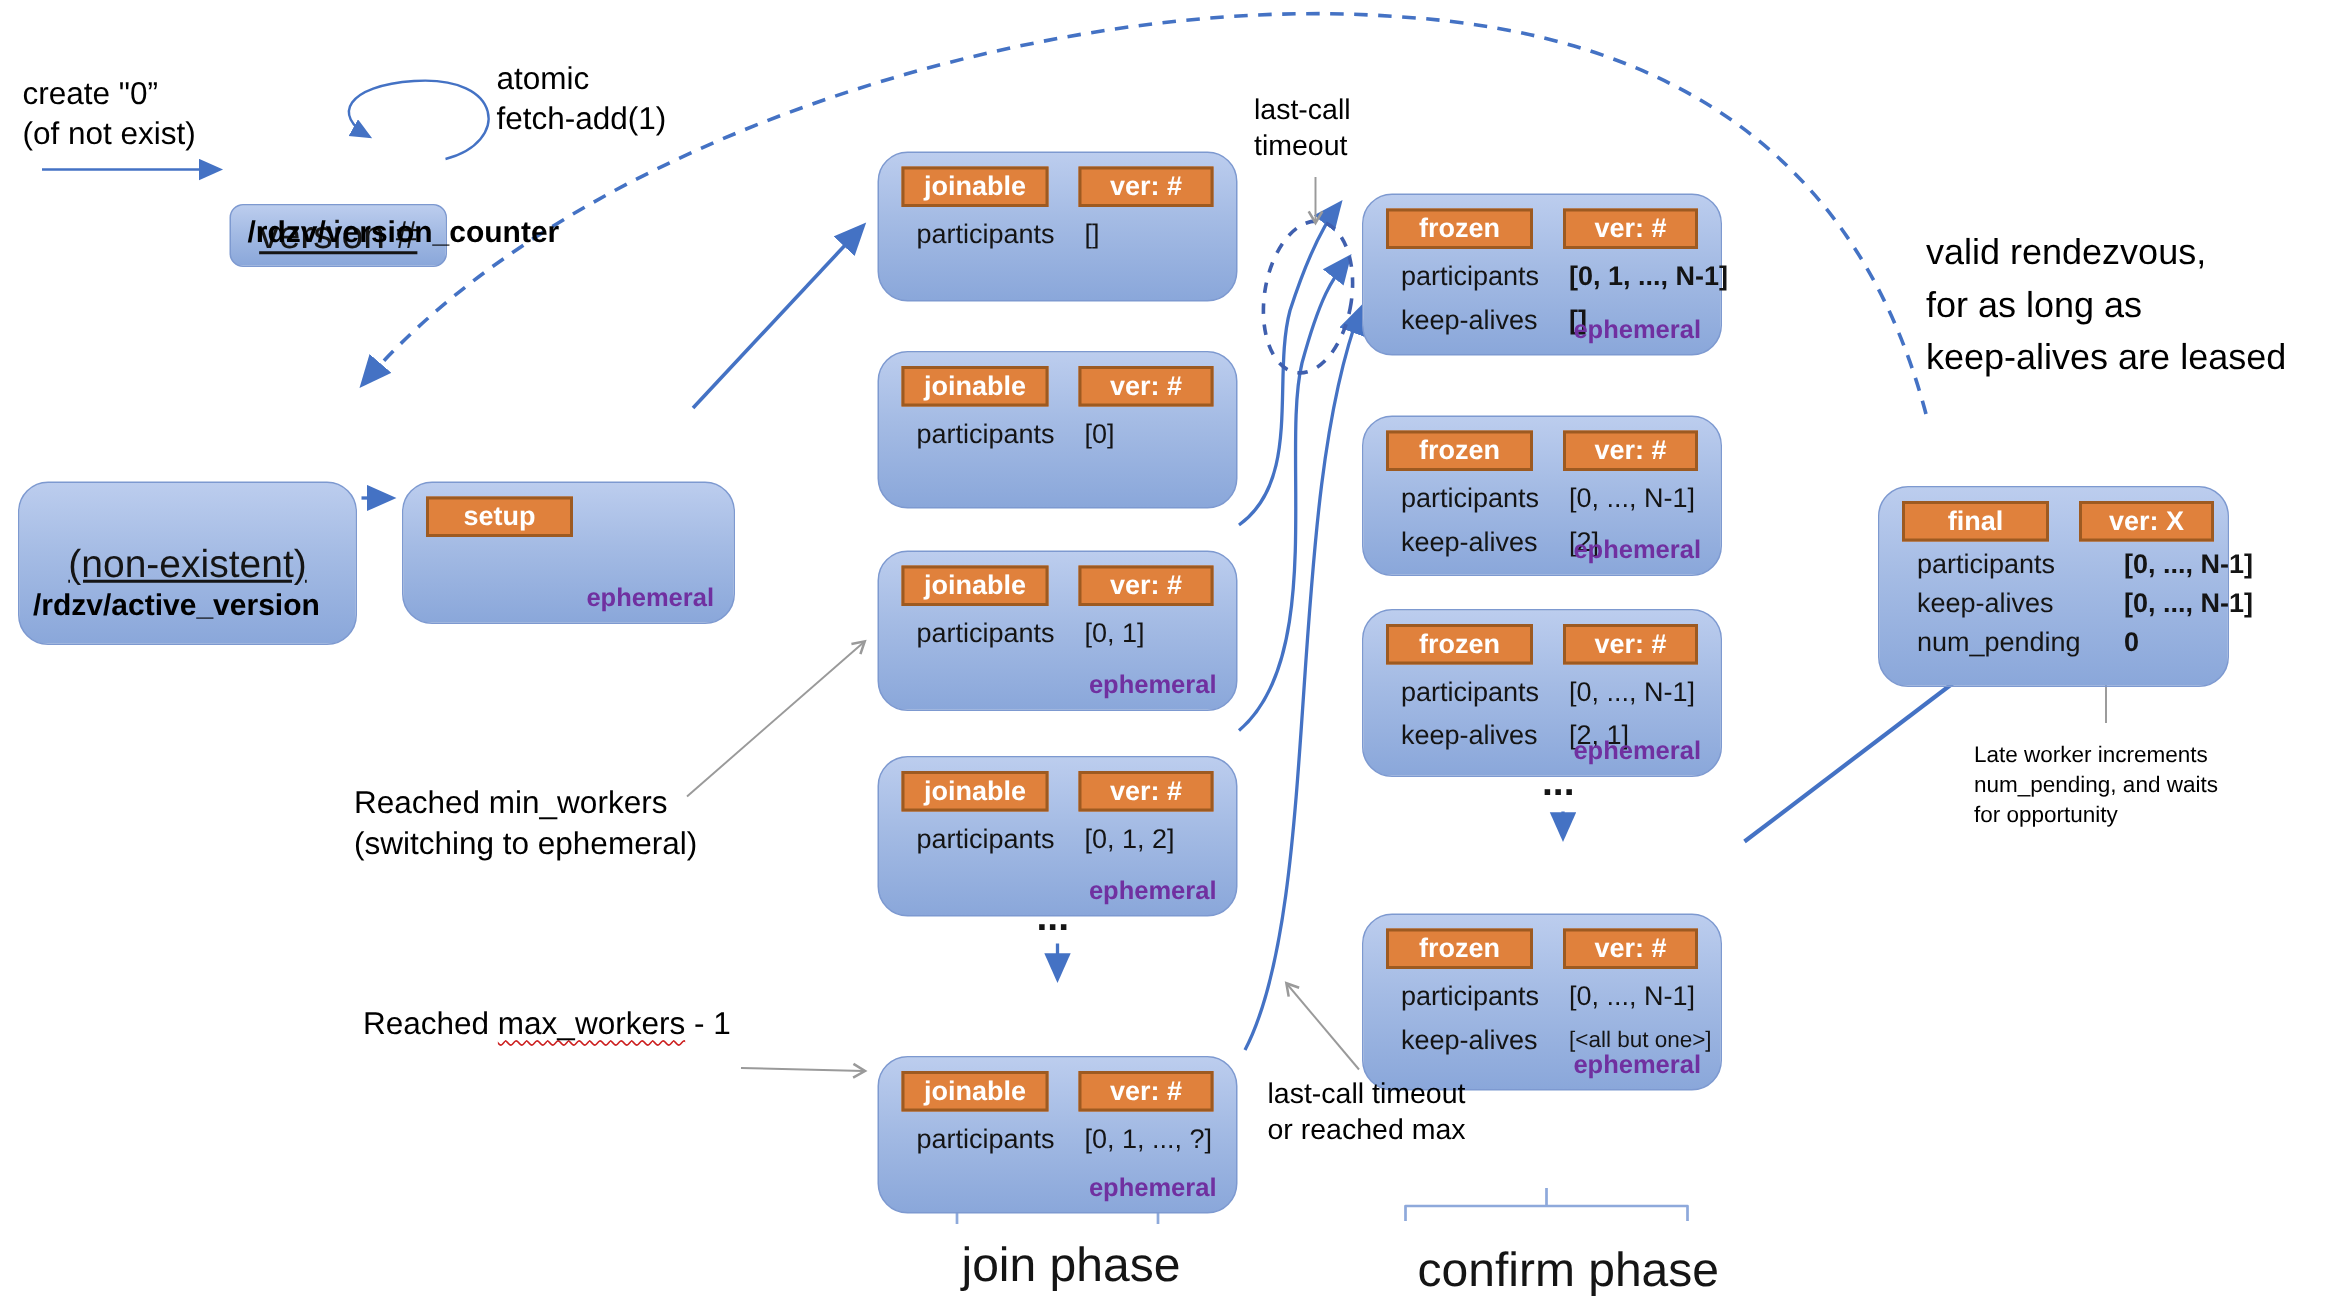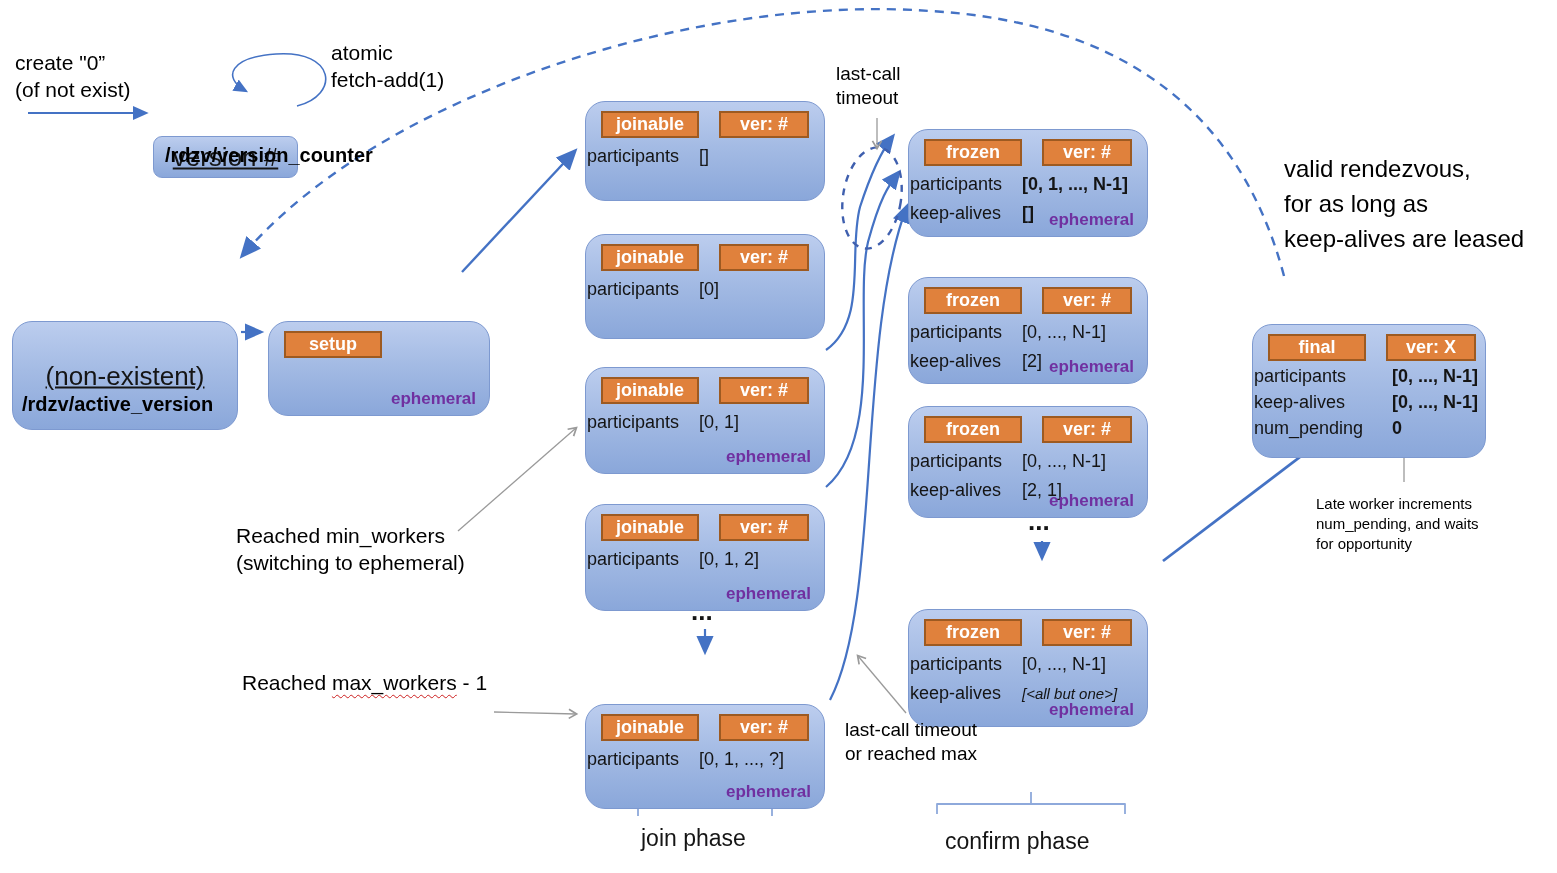--- a/index.html
+++ b/index.html
@@ -18,36 +18,36 @@
     position:absolute;left:0;right:0;top:50%;transform:translateY(-50%);
     text-align:center;font-size:26px;color:#151515;text-decoration:underline;
   }
   .tagrow{display:flex;gap:20px;padding:9px 0 0 15px;}
   .tag{
     background:#e0813c;border:2px solid #9d5a21;color:#fff;font-weight:bold;
     font-size:18px;text-align:center;padding:1px 0;box-sizing:border-box;
   }
   .tag.state{width:98px;}
   .tag.ver{width:90px;}
-  .row{display:flex;padding-left:1px;font-size:18px;margin-top:8px;color:#141414;}
+  .row{display:flex;padding-left:25px;font-size:18px;margin-top:8px;color:#141414;}
   .row .k{width:112px;flex:none;}
   .row .v{white-space:nowrap;}
   .b{font-weight:bold;}
-  .v.tiny{font-size:15px;padding-top:2px;font-style:italic;}
+  .v.tiny{font-size:15px;padding-top:2px;}
   .finalrows .k{width:138px;}
   .finalrows .row{margin-top:5px;}
   .eph{
     position:absolute;right:13px;bottom:6px;color:#7030a0;
     font-size:17px;font-weight:600;z-index:3;
   }
   .lbl{position:absolute;z-index:2;font-size:21px;line-height:1.28;color:#000;}
   .lbl span{display:block;}
   .pathlbl{position:absolute;z-index:2;font-size:20px;font-weight:600;color:#000000;}
   .dots{position:absolute;z-index:2;font-size:26px;font-weight:bold;color:#151515;}
-  .phase{position:absolute;z-index:2;font-size:23px;color:#151515;}
+  .phase{position:absolute;z-index:2;font-size:32px;color:#151515;}
   .big{font-size:24px;line-height:1.45;}
   .med{font-size:15px;line-height:1.33;}
   .wavy{text-decoration:underline wavy #cc1f1f 1px;text-underline-offset:4px;}
 </style>
 </head>
 <body>
 
 <div id="canvas">
 
   <svg id="arrow-layer" viewBox="0 0 1557 873" xmlns="http://www.w3.org/2000/svg">

